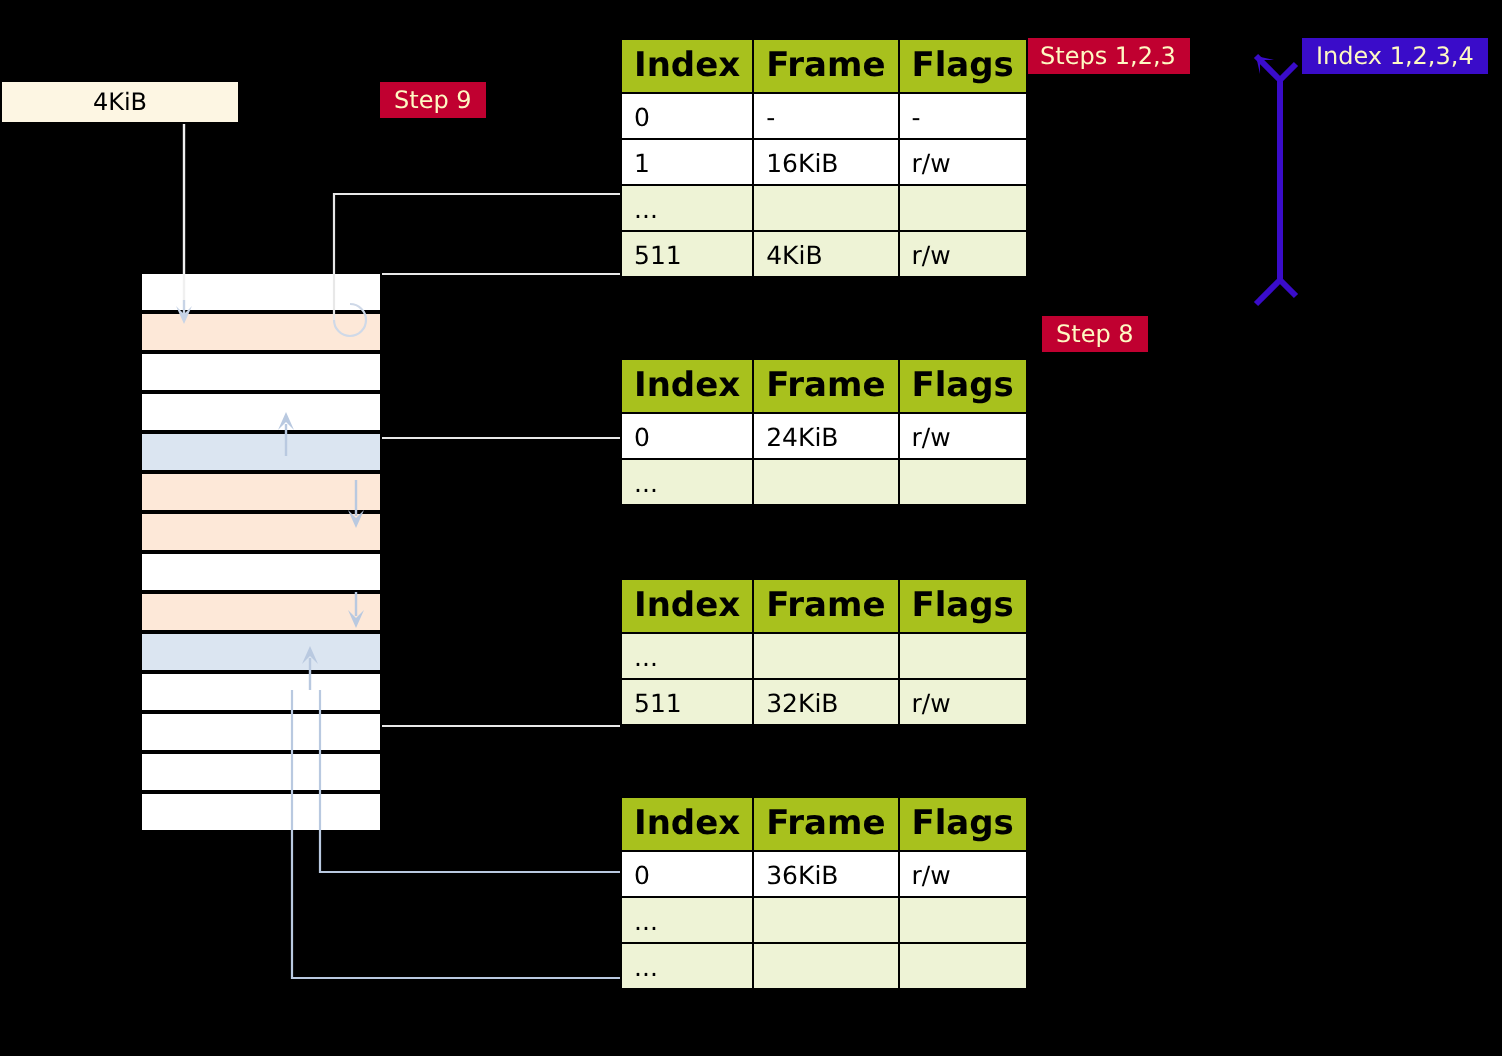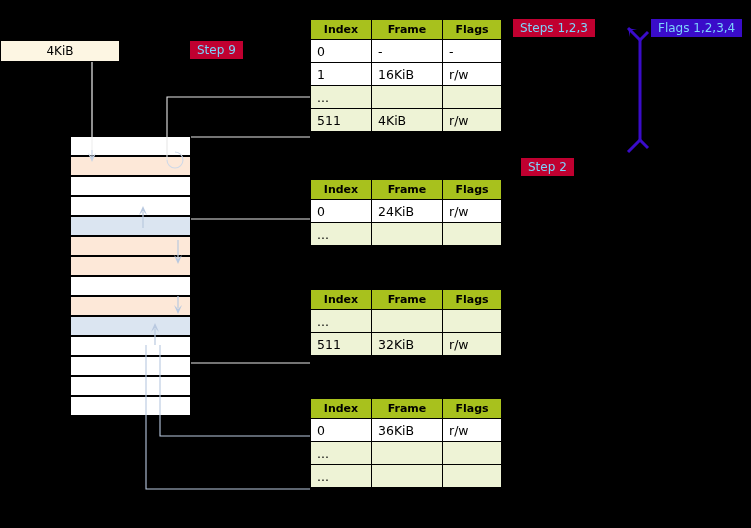--- a/index.html
+++ b/index.html
@@ -15,32 +15,32 @@
 
   
   .memcol{left:70px;top:136px;width:121px;height:280px;}
   .memrow{position:absolute;left:0;width:121px;height:20px;
           border:1px solid #000;box-sizing:border-box;background:#ffffff;}
   .memrow.orange{background:#fde8d8;}
   .memrow.blue{background:#dbe5f1;}
   .memrow.white{background:#ffffff;}
 
   
-  .steplabel{color:#7dd3fc;font-size:12px;padding:2px 7px;box-sizing:border-box;
+  .steplabel{color:#fef9c3;font-size:12px;padding:2px 7px;box-sizing:border-box;
              white-space:nowrap;}
   .step0{left:190px;top:41px;background:#c00030;}
   .step123{left:513px;top:19px;background:#c00030;}
   .step1234{left:651px;top:19px;background:#3a0cc9;}
   .step4{left:521px;top:158px;background:#c00030;}
 
   
   table.ptbl{position:absolute;border-collapse:collapse;font-size:12.5px;
              color:#000;background:#eef3d6;}
   table.ptbl th{background:#a8c11d;border:1px solid #000;
-                padding:3px 6px;text-align:center;font-weight:bold;font-size:11px;}
+                padding:3px 6px;text-align:right;font-weight:bold;font-size:17px;}
   table.ptbl td{border:1px solid #000;padding:3px 6px;text-align:left;
                 height:16px;}
   table.ptbl td.w1{width:48px;}
   table.ptbl td.w2{width:58px;}
   table.ptbl td.w3{width:46px;}
   table.ptbl tr.alt td{background:#eef3d6;}
   table.ptbl tr.plain td{background:#ffffff;}
 
   .t1{left:310px;top:19px;}
   .t2{left:310px;top:179px;}
@@ -69,22 +69,22 @@
     <div class="memrow orange" style="top: 160px;"></div>
     <div class="memrow blue" style="top: 180px;"></div>
     <div class="memrow white" style="top: 200px;"></div>
     <div class="memrow white" style="top: 220px;"></div>
     <div class="memrow white" style="top: 240px;"></div>
     <div class="memrow white" style="top: 260px;"></div>
   </div>
 
 <div class="abs steplabel step0">Step 9</div>
 <div class="abs steplabel step123">Steps 1,2,3</div>
-<div class="abs steplabel step1234">Flags 1,2,3,4</div>
-<div class="abs steplabel step4">Step 2</div>
+<div class="abs steplabel step1234">Index 1,2,3,4</div>
+<div class="abs steplabel step4">Step 8</div>
 
 <div id="tables-host">
     <table class="ptbl t1">
       <thead>
         <tr>
           <th style="width: 48px;">Index</th>
           <th style="width: 58px;">Frame</th>
           <th style="width: 46px;">Flags</th>
         </tr>
       </thead>

